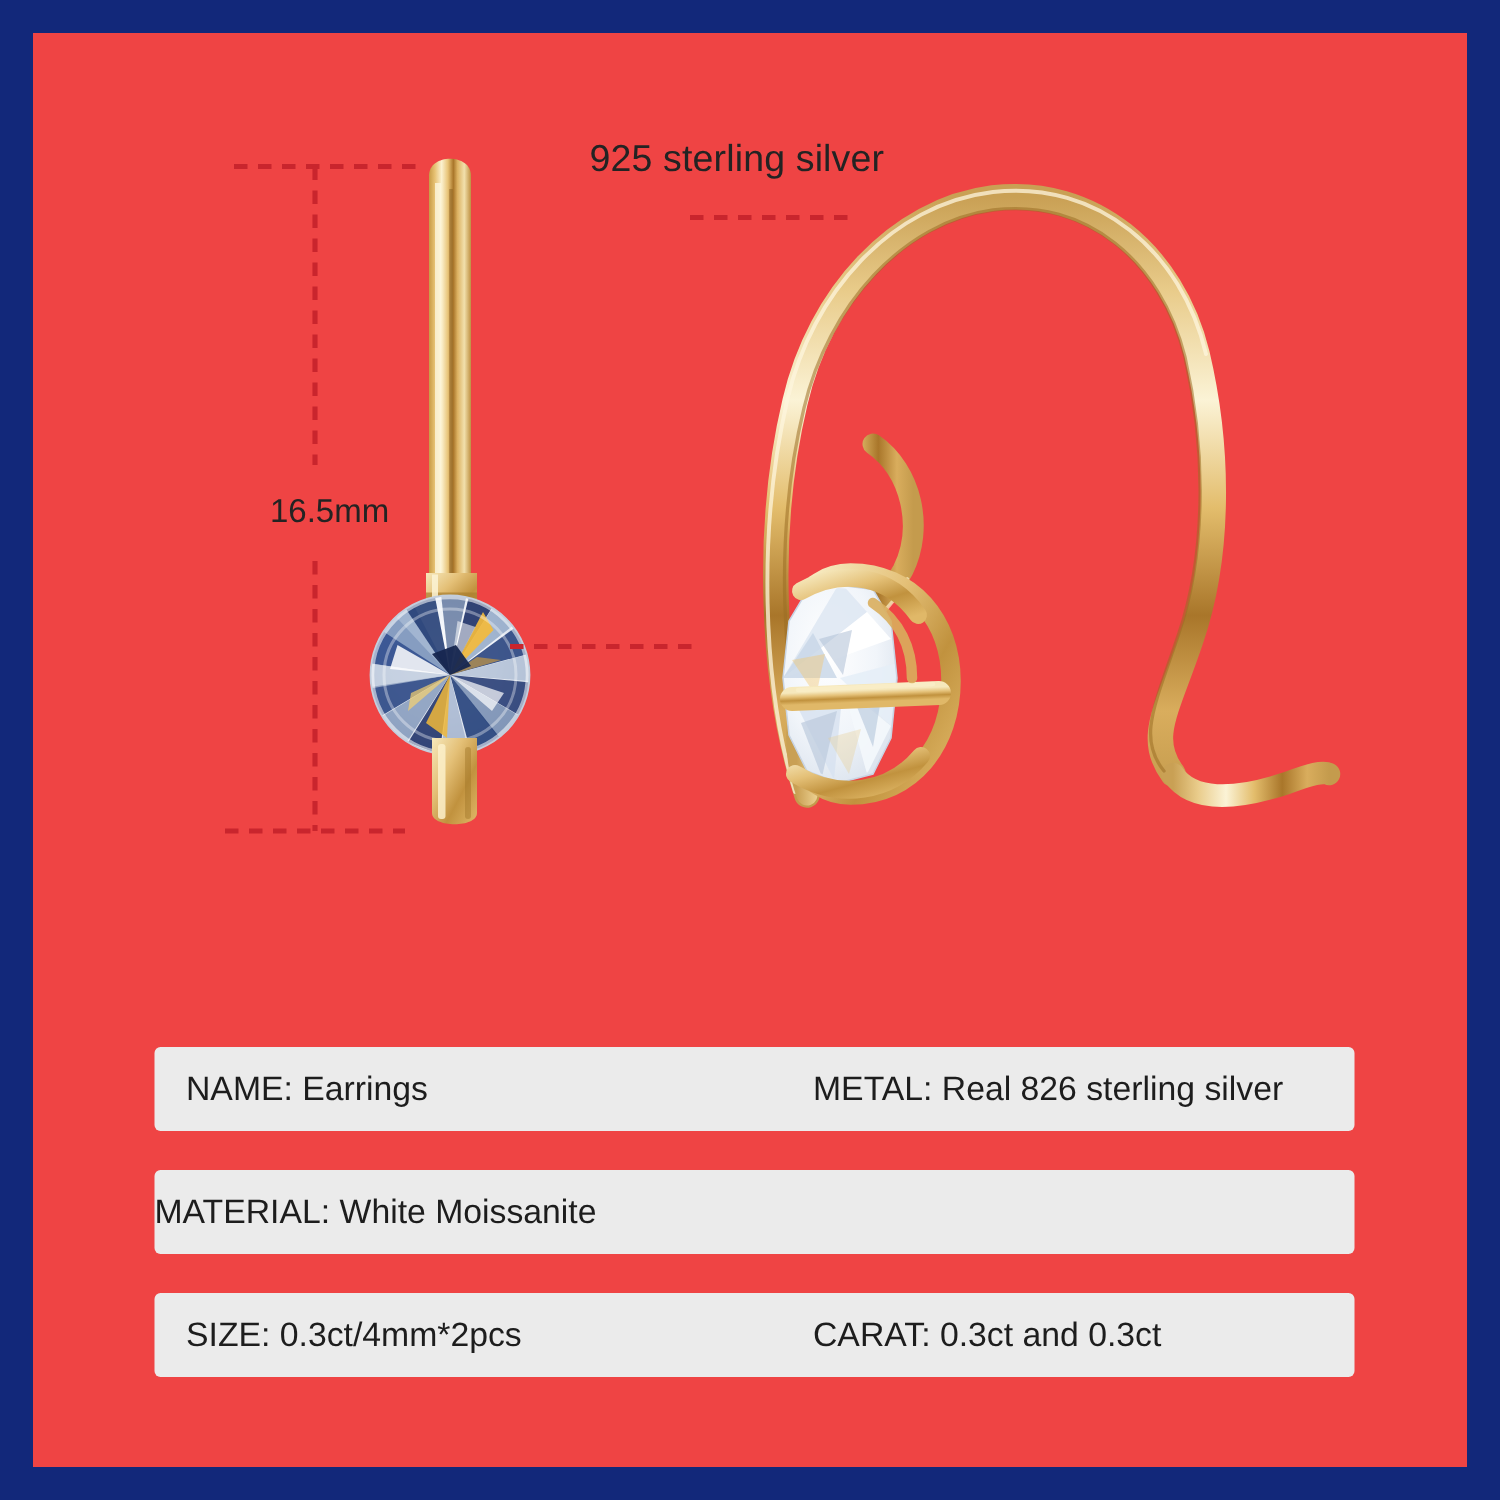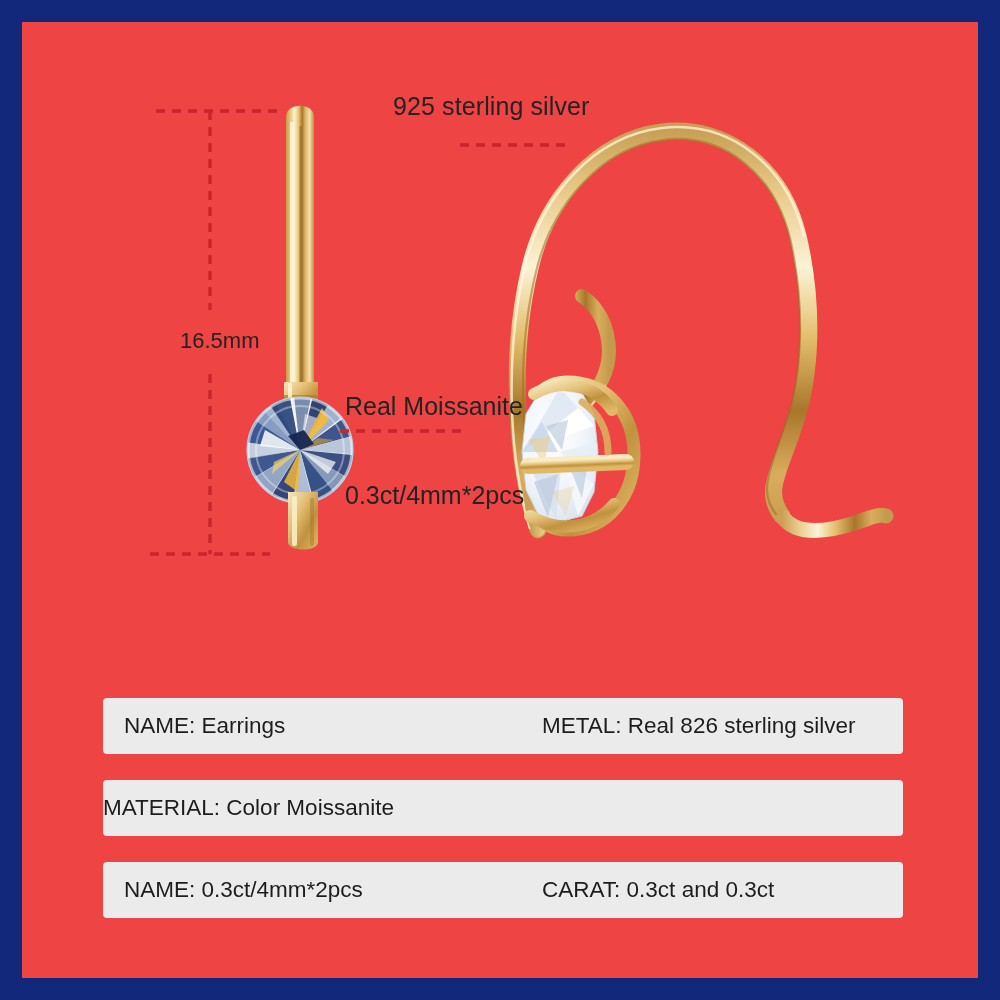--- a/index.html
+++ b/index.html
@@ -270,37 +270,33 @@
 
           <line x1="318" y1="409" x2="440" y2="409"></line>
         </g>
       </svg>
     </div>
 
     <div class="anno" id="label-sterling">925 sterling silver</div>
 
     <div class="anno" id="label-size">16.5mm</div>
 
-    <div class="anno" id="label-moissanite">
-      <div>Real Moissanite</div>
-      <div>0.3ct/4mm*2pcs</div>
-    </div>
 
     <div id="spec-table">
 
       <div class="spec-row">
         <div class="spec-cell left">NAME: Earrings</div>
         <div class="spec-cell right">METAL: Real 826 sterling silver</div>
       </div>
 
       <div class="spec-row">
-        <div class="spec-cell right">MATERIAL: Color Moissanite</div>
+        <div class="spec-cell right">MATERIAL: White Moissanite</div>
       </div>
 
       <div class="spec-row">
-        <div class="spec-cell left">NAME: 0.3ct/4mm*2pcs</div>
+        <div class="spec-cell left">SIZE: 0.3ct/4mm*2pcs</div>
         <div class="spec-cell right">CARAT: 0.3ct and 0.3ct</div>
       </div>
 
     </div>
 
   </div>
 </div>
 
 </body></html>

